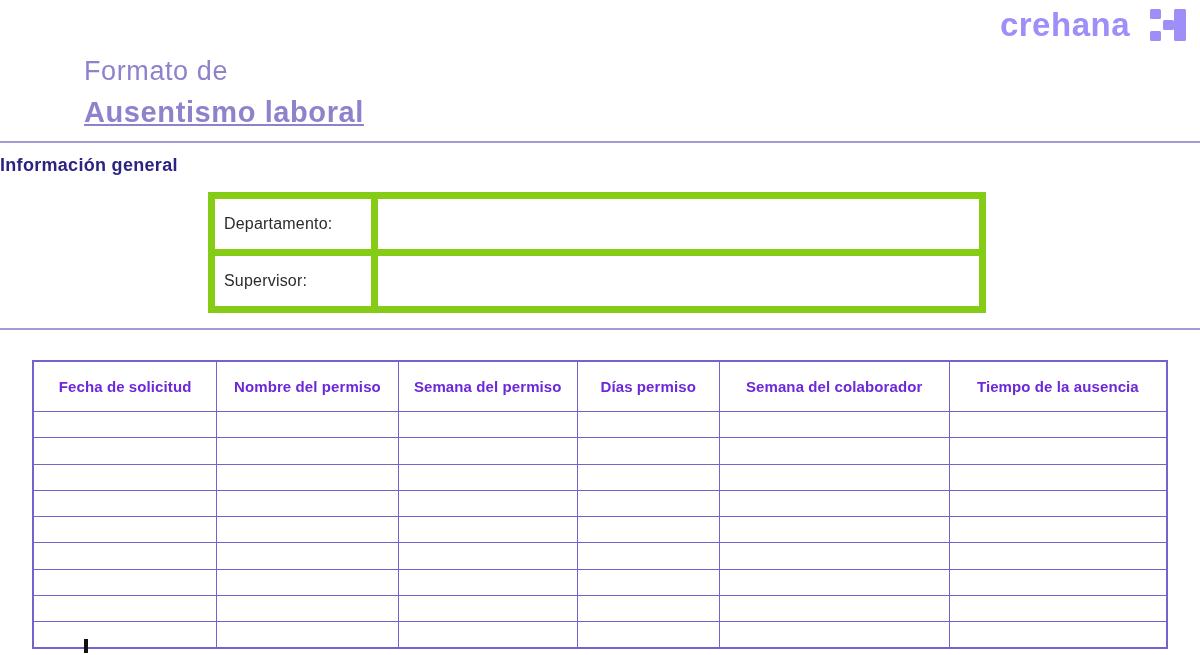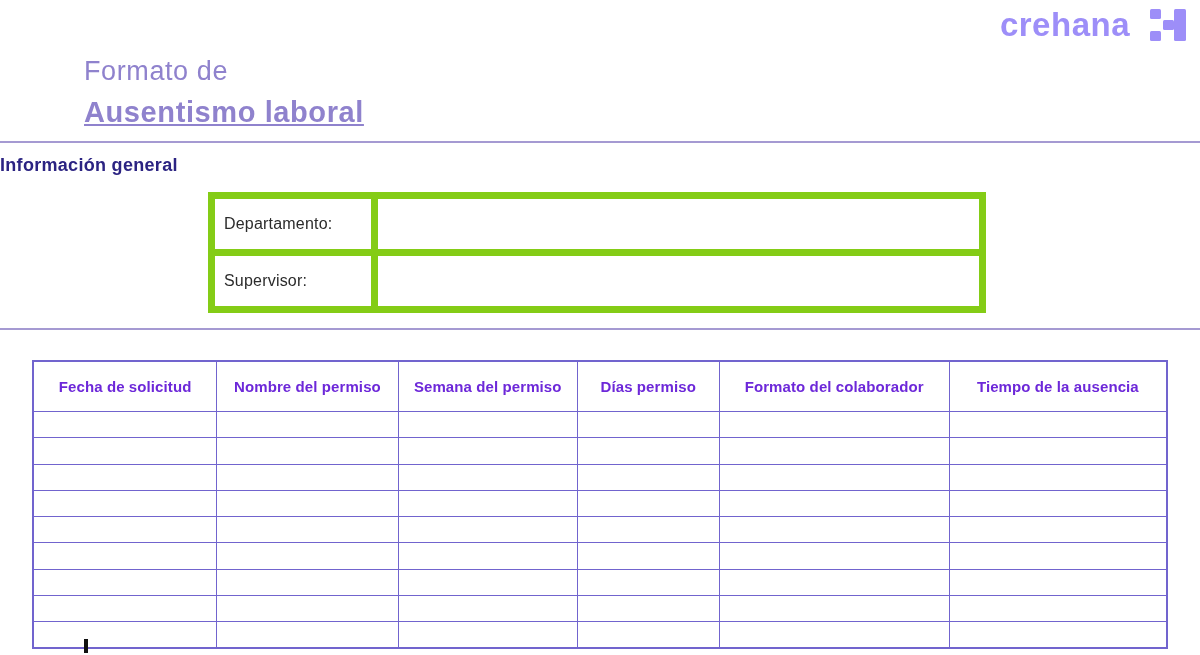--- a/index.html
+++ b/index.html
@@ -135,21 +135,21 @@
     <col style="width:12.5%">
       <col style="width:20.3%">
       <col style="width:19.2%">
   </colgroup>
   <thead>
     <tr>
       <th>Fecha de solicitud</th>
       <th>Nombre del permiso</th>
       <th>Semana del permiso</th>
       <th>Días permiso</th>
-      <th>Formato del colaborador</th>
+      <th>Semana del colaborador</th>
       <th>Tiempo de la ausencia</th>
     </tr>
   </thead>
   <tbody>
       <tr>
         <td></td>
         <td></td>
         <td></td>
         <td></td>
         <td></td>

